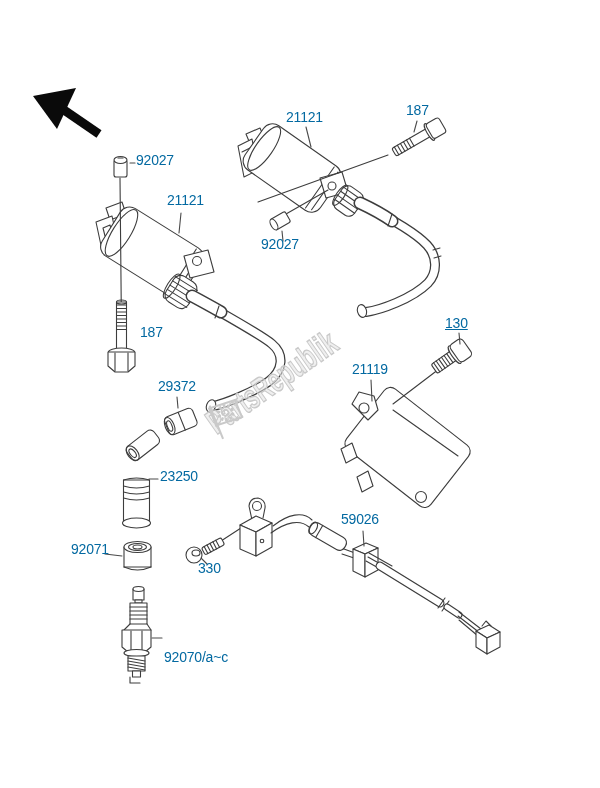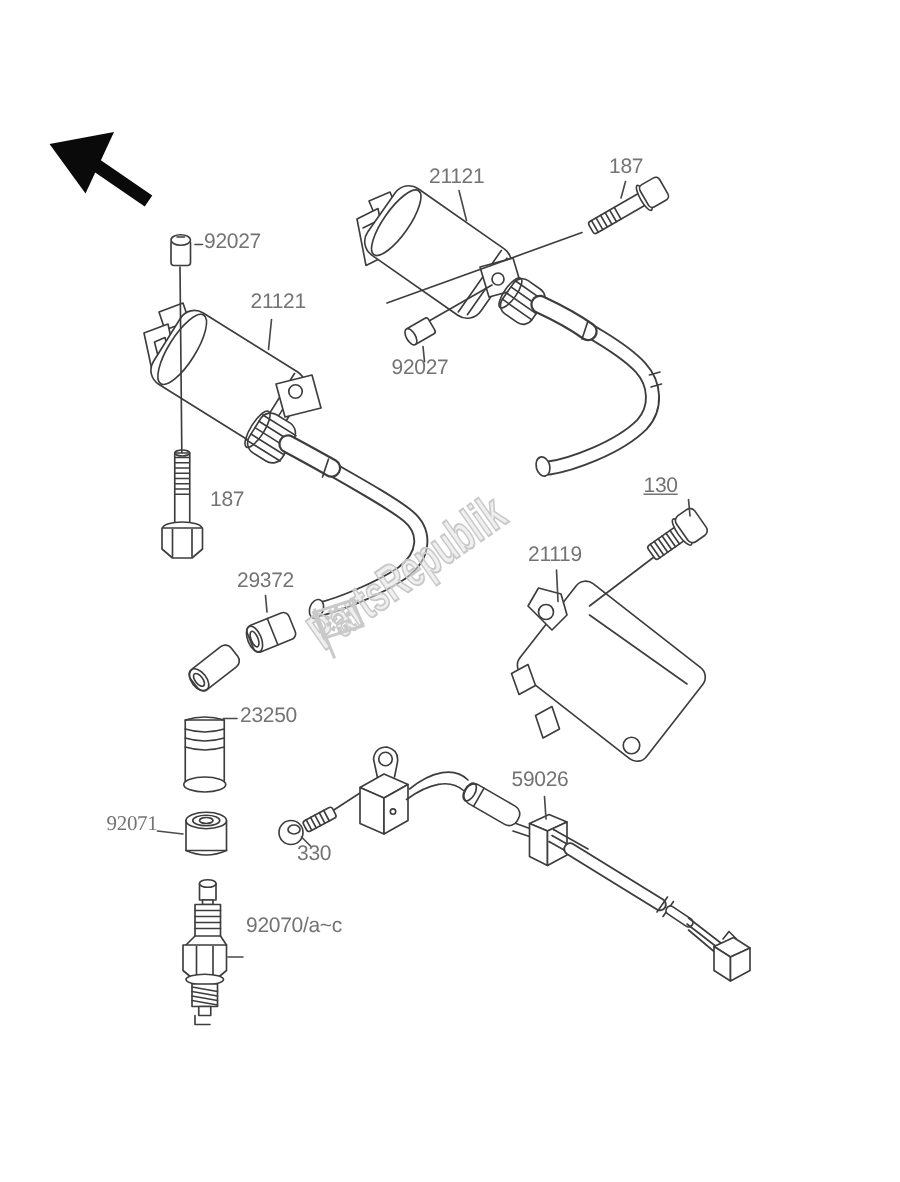--- a/index.html
+++ b/index.html
@@ -1,31 +1,31 @@
 <!DOCTYPE html>
 <html><head>
 <meta charset="utf-8">
 <style>
   html,body{margin:0;padding:0;background:#fff;}
   .stage{position:relative;width:600px;height:788px;background:#fff;overflow:hidden;
          font-family:"Liberation Sans",sans-serif;}
   .stage svg{position:absolute;left:0;top:0;z-index:1;}
-  .lbl{position:absolute;z-index:3;font-size:14px;color:#737373;letter-spacing:-0.2px;
+  .lbl{position:absolute;z-index:3;font-size:14px;color:#0369a1;letter-spacing:-0.2px;
        white-space:nowrap;line-height:1.1;}
   .l-92027a{left:136px;top:153px;}
   .l-21121a{left:167px;top:193px;}
   .l-187a{left:140px;top:325px;}
   .l-21131{left:158px;top:379px;}
   .l-21130{left:160px;top:469px;}
-  .l-92071{left:71px;top:542px;font-family:Liberation Serif, serif;}
-  .l-92070{left:164px;top:609px;text-align:center;}
+  .l-92071{left:71px;top:542px;}
+  .l-92070{left:164px;top:650px;text-align:center;}
   .l-220{left:198px;top:561px;}
   .l-59026{left:341px;top:512px;}
   .l-21119{left:352px;top:362px;text-align:center;}
-  .l-130{left:429px;top:316px;text-decoration:underline;}
+  .l-130{left:445px;top:316px;text-decoration:underline;}
   .l-21121b{left:286px;top:110px;}
   .l-92027b{left:261px;top:237px;}
   .l-187b{left:406px;top:103px;}
   .watermark{position:absolute;left:210px;top:406px;z-index:2;display:flex;align-items:center;
              gap:3px;transform:rotate(-35deg);transform-origin:0% 50%;pointer-events:none;}
   .watermark .wm-text{display:inline-block;transform:scaleX(0.66);transform-origin:0 50%;
              font-size:34px;font-weight:bold;color:rgba(226,226,226,0.55);
              -webkit-text-stroke:1.4px #c9c9c9;letter-spacing:0;}
 </style>
 </head>

